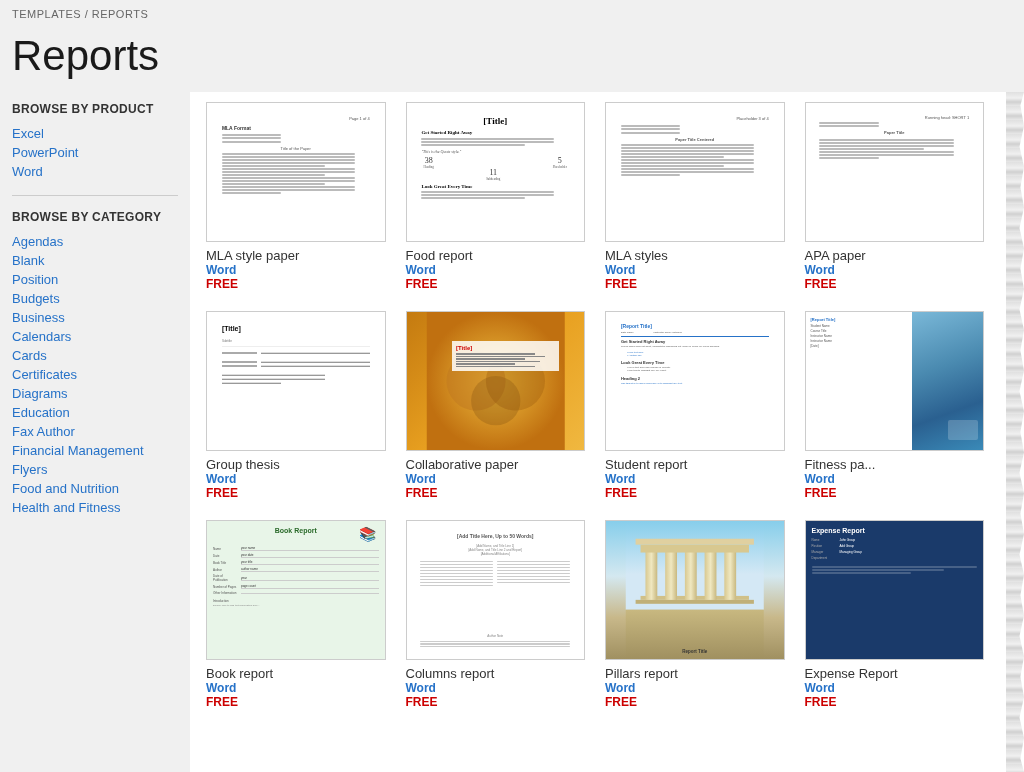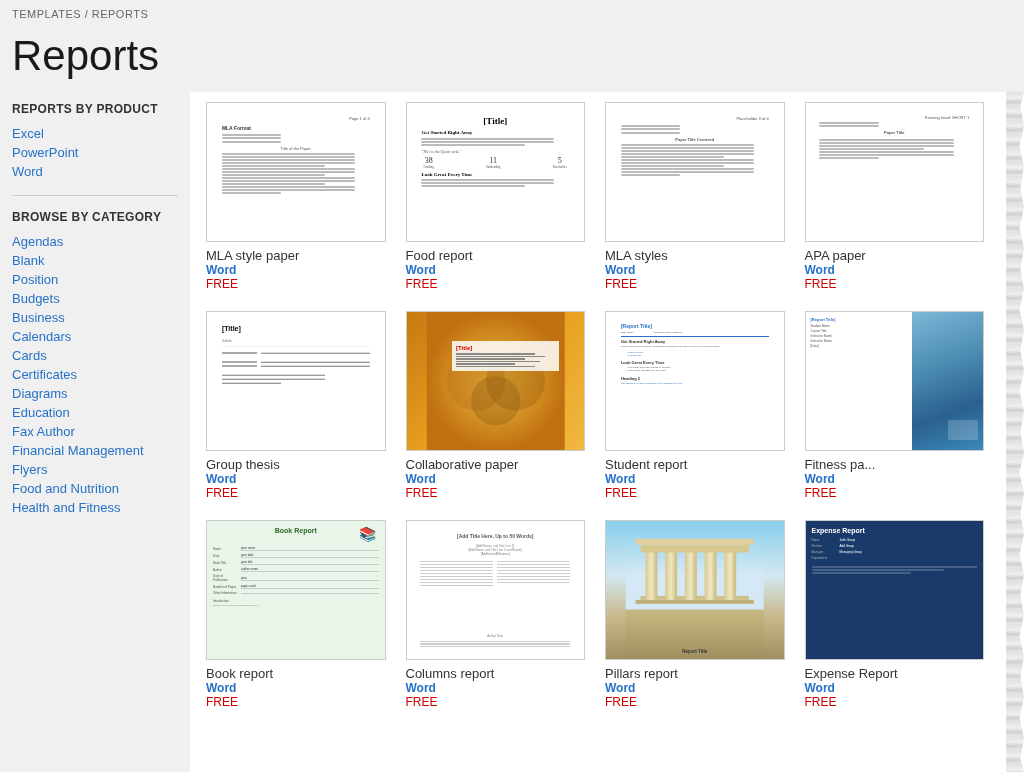--- a/index.html
+++ b/index.html
@@ -114,21 +114,21 @@
       margin-top: 6px;
     }
     .template-product {
       font-size: 12px;
       color: #2672C8;
       font-weight: 600;
     }
     .template-price {
       font-size: 12px;
       color: #c00;
-      font-weight: 400;
+      font-weight: 700;
     }
     .thumb-text-block {
       width: 90%;
       height: 90%;
       padding: 6px;
       font-size: 3px;
       line-height: 1.4;
       color: #333;
       overflow: hidden;
     }
@@ -259,21 +259,21 @@
     }
   </style>
 </head>
 <body>
 
 <div class="breadcrumb">TEMPLATES / REPORTS</div>
 <div class="page-title">Reports</div>
 
 <div class="main-layout">
   <div class="sidebar">
-    <div class="sidebar-section-title">REPORTS BY PRODUCT</div>
+    <div class="sidebar-section-title">BROWSE BY PRODUCT</div>
     <a class="sidebar-link">Excel</a>
     <a class="sidebar-link">PowerPoint</a>
     <a class="sidebar-link">Word</a>
     <hr class="sidebar-divider">
     <div class="sidebar-section-title">BROWSE BY CATEGORY</div>
     <a class="sidebar-link">Agendas</a>
     <a class="sidebar-link">Blank</a>
     <a class="sidebar-link">Position</a>
     <a class="sidebar-link">Budgets</a>
     <a class="sidebar-link">Business</a>
@@ -334,21 +334,21 @@
             <div style="display:flex;flex-direction:column;gap:1px;margin-bottom:3px;">
               <div class="doc-line long"></div>
                 <div class="doc-line long"></div>
               <div class="doc-line medium"></div>
             </div>
             <div style="font-size:4px;font-style:italic;color:#555;margin-bottom:2px;">"This is the Quote style."</div>
             <div style="display:flex;justify-content:space-around;margin-bottom:3px;gap:48px;">
               <div style="text-align:center;font-size:3px;color:#555;">
                 <div style="font-size:8px;color:#333;">38</div>Heading
               </div>
-              <div style="text-align:center;font-size:3px;color:#555;">
+              <div style="text-align:center;font-size:3px;color:#555;margin-top:12px;">
                 <div style="font-size:8px;color:#333;">11</div>Subheading
               </div>
               <div style="text-align:center;font-size:3px;color:#555;">
                 <div style="font-size:8px;color:#333;">5</div>Placeholder
               </div>
             </div>
             <div style="font-size:5px;font-weight:bold;margin-bottom:2px;">Look Great Every Time</div>
             <div style="display:flex;flex-direction:column;gap:1px;">
               <div class="doc-line long"></div>
                 <div class="doc-line long"></div>

